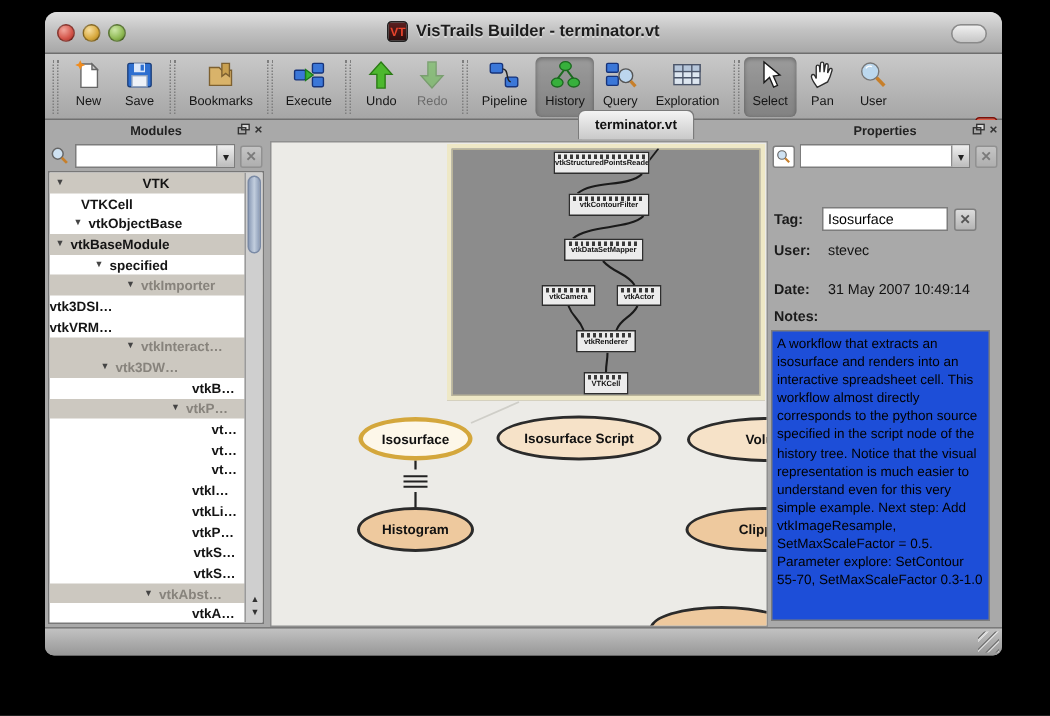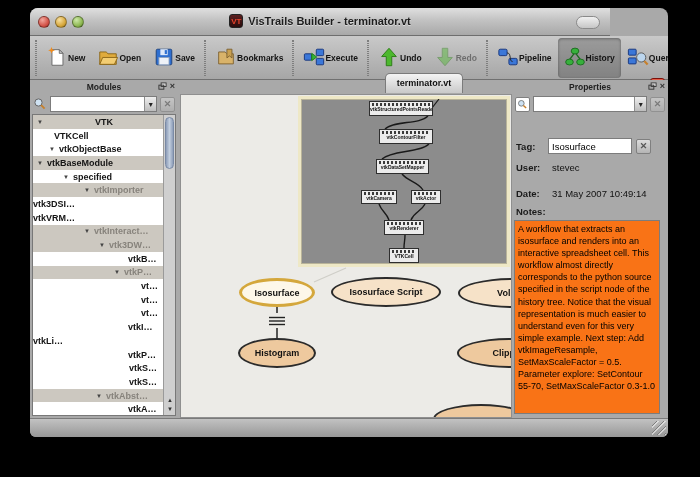--- a/index.html
+++ b/index.html
@@ -1,40 +1,40 @@
 <!DOCTYPE html>
 <html><head>
 <meta charset="utf-8">
 <style>
   html,body{margin:0;padding:0;background:#000;}
   *{box-sizing:border-box;font-family:"Liberation Sans",sans-serif;}
   #stage{position:relative;width:700px;height:477px;background:#000;overflow:hidden;}
   #window{position:absolute;left:30px;top:8px;width:638px;height:429px;background:#a9a9a9;
           border-radius:8px 8px 6px 6px;overflow:hidden;box-shadow:0 6px 18px rgba(0,0,0,.8);}
   
-  .titlebar{position:absolute;left:0;top:0;width:580px;height:28px;
+  .titlebar{position:absolute;left:0;top:0;width:638px;height:28px;
             background:linear-gradient(#e0e0e0,#c2c2c2 45%,#a8a8a8);border-bottom:1px solid #6e6e6e;}
   .lights{position:absolute;left:8px;top:8px;display:flex;gap:5px;}
   .light{width:12px;height:12px;border-radius:50%;border:1px solid rgba(0,0,0,.35);}
   .light.close{background:radial-gradient(circle at 35% 30%,#f2a79d,#d4554a 60%,#9e2b22);}
   .light.min{background:radial-gradient(circle at 35% 30%,#f7dfa0,#d8a93e 60%,#9a7417);}
   .light.max{background:radial-gradient(circle at 35% 30%,#cde8a8,#8fb954 60%,#587f23);}
   .titlewrap{position:absolute;left:0;right:0;top:6px;display:flex;justify-content:center;align-items:center;gap:5px;}
   .appicon{width:14px;height:14px;border-radius:3px;background:linear-gradient(#5c1f1f,#2b0d0d);
            color:#e8442c;font-size:8px;font-weight:bold;display:flex;align-items:center;justify-content:center;
            border:1px solid #222;}
   .titletext{font-size:11px;font-weight:bold;color:#1d1d1d;text-shadow:0 1px 0 rgba(255,255,255,.45);}
   .capsule{position:absolute;right:10px;top:8px;width:24px;height:13px;border-radius:7px;
            border:1px solid #8a8a8a;background:linear-gradient(#f0f0f0,#c6c6c6);}
   
   .toolbar{position:absolute;left:0;top:28px;width:638px;height:44px;display:flex;align-items:center;
            background:linear-gradient(#c9c9c9,#a6a6a6);border-bottom:1px solid #707070;padding-left:2px;}
   .tsep{width:4px;height:36px;border-left:1px dotted #7e7e7e;border-right:1px dotted #7e7e7e;margin:0 3px;}
-  .tbtn{display:flex;flex-direction:row;align-items:center;justify-content:center;
-        padding:1px 6px 2px 6px;height:40px;border-radius:4px;font-weight:bold;}
+  .tbtn{display:flex;flex-direction:column;align-items:center;
+        padding:1px 6px 2px 6px;height:40px;border-radius:4px;}
   .tbtn .ticon{width:22px;height:22px;display:block;}
   .tbtn .tlabel{font-size:8.5px;color:#141414;margin-top:1px;white-space:nowrap;}
   .tbtn.pressed{background:rgba(0,0,0,.22);box-shadow:inset 0 1px 3px rgba(0,0,0,.35);}
   .tbtn.disabled{opacity:.45;}
   
   .main{position:absolute;left:0;top:72px;width:638px;height:338px;}
   
   .ldock{position:absolute;left:0;top:0;width:148px;height:338px;background:#a9a9a9;}
   .dockhead{position:relative;height:14px;text-align:center;font-size:8.5px;font-weight:bold;color:#222;line-height:14px;}
   .dockbtns{position:absolute;right:3px;top:1px;display:flex;gap:3px;align-items:center;}
@@ -80,21 +80,21 @@
   .vnode.sel{border:3px solid #d4a73c;background:#fdf7e9;}
   .vnode.tan{background:#f6e2c8;}
   .vnode.dtan{background:#eec99e;}
   svg.overlay{position:absolute;left:0;top:0;pointer-events:none;}
   
   .rdock{position:absolute;left:482px;top:0;width:156px;height:338px;background:#a9a9a9;}
   .prow{position:absolute;left:0;width:156px;display:flex;align-items:center;font-size:9.5px;color:#1b1b1b;}
   .plabel{font-weight:bold;margin-left:4px;width:32px;flex:0 0 auto;}
   .pvalue{font-size:9.5px;color:#111;}
   .taginput{width:84px;height:16px;border:1px solid #7c7c7c;background:#fff;font-size:9.5px;padding:0 3px;outline:none;}
-  .notes{position:absolute;left:2px;top:140px;width:146px;height:194px;background:#f97316;border:1px solid #7c7c7c;
+  .notes{position:absolute;left:2px;top:140px;width:146px;height:194px;background:#1d4ed8;border:1px solid #7c7c7c;
          font-size:9px;line-height:12.1px;color:#000;padding:2px 3px;overflow:hidden;}
   
   .statusbar{position:absolute;left:0;top:410px;width:638px;height:19px;
              background:linear-gradient(#c2c2c2,#979797);border-top:1px solid #7a7a7a;}
   .grip{position:absolute;right:2px;bottom:2px;width:14px;height:14px;
         background:repeating-linear-gradient(135deg,transparent 0 3px,#7d7d7d 3px 4px,rgba(255,255,255,.5) 4px 5px);}
 </style>
 </head>
 <body>
 
@@ -116,27 +116,20 @@
 
     <div class="toolbar">
       <div class="tsep"></div>
       <div class="tbtn">
         <svg class="ticon" viewBox="0 0 24 24">
             <path d="M6.5 4h8l4 4v13h-12z" fill="#fff" stroke="#666"></path>
             <path d="M14.5 4l4 4h-4z" fill="#cfcfcf" stroke="#666"></path>
             <path d="M6 1.2l1.1 2.5 2.6 1-2.6 1.1L6 8.3 4.9 5.8 2.3 4.7l2.6-1z" fill="#f08c1e"></path>
           </svg>
         <span class="tlabel">New</span>
-      </div>
-      <div class="tbtn">
-        <svg class="ticon" viewBox="0 0 24 24">
-            <path d="M3 6.5h7l2 2h9V20H3z" fill="#e0ab3c" stroke="#8a6516"></path>
-            <path d="M3 20l3.2-7.5H22.5L19 20z" fill="#f3cd72" stroke="#8a6516"></path>
-          </svg>
-        <span class="tlabel">Open</span>
       </div>
       <div class="tbtn">
         <svg class="ticon" viewBox="0 0 24 24">
             <rect x="3.5" y="3.5" width="17" height="17" rx="1.5" fill="#2e6fd0" stroke="#1c3f7a"></rect>
             <rect x="8" y="3.5" width="8" height="6.5" fill="#dce8fa"></rect>
             <rect x="12.8" y="4.5" width="2.4" height="4.3" fill="#2e6fd0"></rect>
             <rect x="6.5" y="12.5" width="11" height="8" fill="#eef2f8" stroke="#8fa3c0"></rect>
           </svg>
         <span class="tlabel">Save</span>
       </div>
@@ -280,21 +273,21 @@
           <div class="trow" style="">
               <span>vtk3DSI…</span>
             </div>
           <div class="trow" style="">
               <span>vtkVRM…</span>
             </div>
           <div class="trow band gray" style="padding-left:51px">
               <span class="tri">▼</span>
               <span>vtkInteract…</span>
             </div>
-          <div class="trow band gray" style="padding-left:66px">
+          <div class="trow band gray" style="padding-left:34px">
               <span class="tri">▼</span>
               <span>vtk3DW…</span>
             </div>
           <div class="trow" style="padding-left:95px">
               <span>vtkB…</span>
             </div>
           <div class="trow band gray" style="padding-left:81px">
               <span class="tri">▼</span>
               <span>vtkP…</span>
             </div>
@@ -303,21 +296,21 @@
             </div>
           <div class="trow" style="padding-left:108px">
               <span>vt…</span>
             </div>
           <div class="trow" style="padding-left:108px">
               <span>vt…</span>
             </div>
           <div class="trow" style="padding-left:95px">
               <span>vtkI…</span>
             </div>
-          <div class="trow" style="">
+          <div class="trow" style="padding-left:95px">
               <span>vtkLi…</span>
             </div>
           <div class="trow" style="padding-left:95px">
               <span>vtkP…</span>
             </div>
           <div class="trow" style="padding-left:96px">
               <span>vtkS…</span>
             </div>
           <div class="trow" style="padding-left:96px">
               <span>vtkS…</span>

